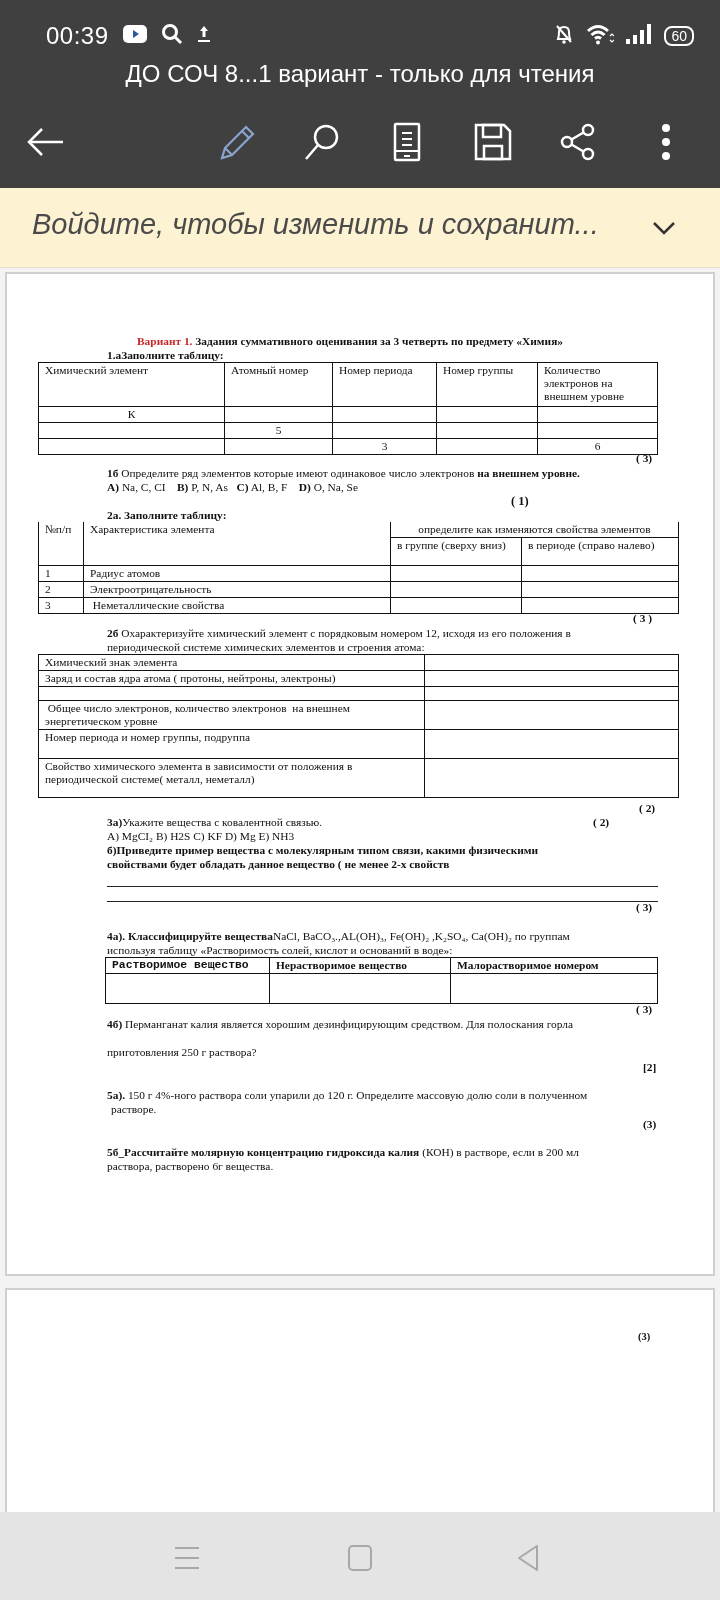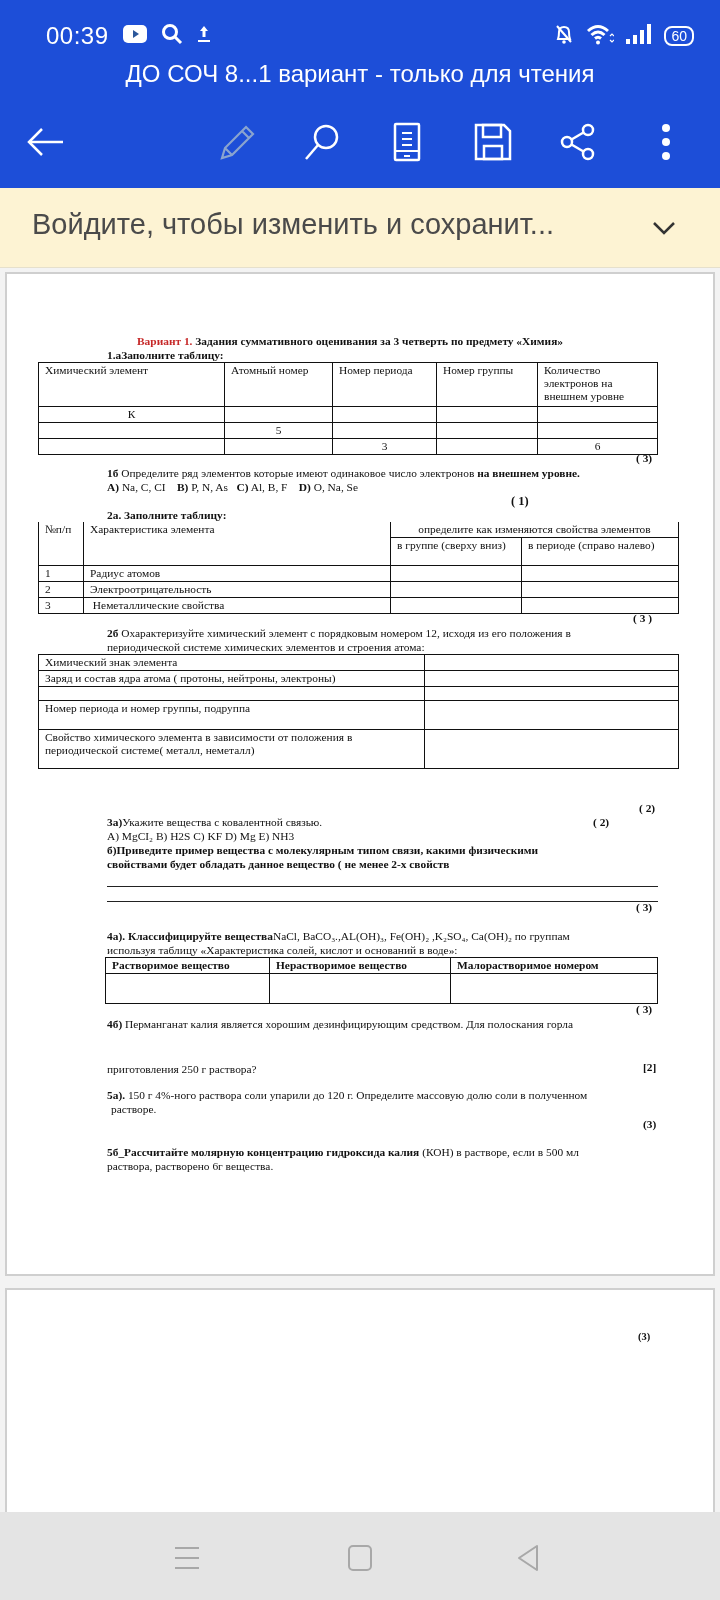--- a/index.html
+++ b/index.html
@@ -1,31 +1,31 @@
 <!DOCTYPE html>
 <html><head>
 <meta charset="utf-8">
 <style>
   * { box-sizing: border-box; margin: 0; padding: 0; }
   html, body { width: 720px; height: 1600px; overflow: hidden; background: #f3f3f3; }
   body { position: relative; font-family: "Liberation Sans", sans-serif; }
 
   
-  .appbar { position: absolute; left: 0; top: 0; width: 720px; height: 188px; background: #1d4ed8; color: #fff; }
+  .appbar { position: absolute; left: 0; top: 0; width: 720px; height: 188px; background: #404040; color: #fff; }
   .status { position: absolute; top: 20px; left: 46px; right: 26px; height: 32px; display: flex; align-items: center; }
   .status .time { font-size: 24px; letter-spacing: 0.5px; }
   .status .left-icons { display: flex; align-items: center; gap: 14px; margin-left: 14px; }
   .status .right-icons { margin-left: auto; display: flex; align-items: center; gap: 12px; }
   .battery { border: 2px solid #fff; border-radius: 8px; padding: 0 5px; font-size: 14px; height: 20px; line-height: 16px; }
   .title { position: absolute; top: 60px; left: 0; width: 720px; text-align: center; font-size: 24px; }
   .toolbar { position: absolute; top: 112px; left: 0; width: 720px; height: 60px; }
   .tb-btn { position: absolute; top: 0; width: 60px; height: 60px; display: flex; align-items: center; justify-content: center; }
 
   
-  .banner { position: absolute; left: 0; top: 188px; width: 720px; height: 80px; background: #fdf3d3; border-bottom: 1px solid #e6e0cc; }
+  .banner { position: absolute; left: 0; top: 188px; width: 720px; height: 80px; background: #fdf3d3; border-bottom: 1px solid #e6e0cc; font-style: italic; }
   .banner-text { position: absolute; left: 32px; top: 20px; font-size: 29px; color: #4a4a4a; }
   .banner-chevron { position: absolute; right: 40px; top: 24px; width: 32px; height: 32px; }
 
   
   .page { position: absolute; left: 5px; width: 710px; background: #fff; border: 2px solid #cfcfcf; }
   .page1 { top: 272px; height: 1004px; }
   .page2 { top: 1288px; height: 320px; }
 
   .doc { font-family: "Liberation Serif", serif; color: #111; font-size: 11.4px; line-height: 14px; }
   .abs { position: absolute; white-space: nowrap; }
@@ -260,20 +260,24 @@
     </tr>
     <tr style="height:15px;">
       <td>Заряд и состав ядра атома ( протоны, нейтроны, электроны)</td>
       <td></td>
     </tr>
     <tr style="height:14px;">
       <td></td>
       <td></td>
     </tr>
     <tr style="height:29px;">
+      <td style="white-space:pre-wrap;"> Общее число электронов, количество электронов  на внешнем энергетическом уровне</td>
+      <td></td>
+    </tr>
+    <tr style="height:29px;">
       <td>Номер периода и  номер группы, подруппа</td>
       <td></td>
     </tr>
     <tr style="height:39px;">
       <td>Свойство химического элемента в зависимости от положения в периодической системе( металл, неметалл)</td>
       <td></td>
     </tr>
   </tbody>
     </table>
   <div class="abs b" style="left:632px; top:527px;">( 2)</div>
@@ -285,51 +289,51 @@
   <div class="abs" style="left:100px; top:555px;">А) MgCI₂  В) H2S  С) KF   D) Mg    E) NH3</div>
   <div class="abs b" style="left:100px; top:569px;">б)Приведите пример вещества с молекулярным типом связи, какими физическими</div>
   <div class="abs b" style="left:100px; top:583px;">свойствами будет обладать  данное вещество ( не менее 2-х свойств</div>
   <div class="hr-line" style="left:100px; top:612px; width:551px;"></div>
   <div class="hr-line" style="left:100px; top:627px; width:551px;"></div>
   <div class="abs b" style="left:629px; top:626px;">( 3)</div>
 
   <div class="abs" style="left:100px; top:655px;">
     <span class="b">4а)</span><span class="b">. Классифицируйте вещества</span><span>NaCl, BaCO₃.,AL(OH)₃, Fe(OH)₂ ,K₂SO₄, Ca(OH)₂  по группам</span>
   </div>
-  <div class="abs" style="left:100px; top:669px;">используя таблицу «Характеристика солей, кислот и оснований в воде»:</div>
+  <div class="abs" style="left:100px; top:669px;">используя таблицу «Растворимость солей, кислот и оснований в воде»:</div>
   <table class="t b" style="left:98px; top:683px; width:553px;">
     <tbody>
         <tr style="height:14px;">
-      <td style="width:164px;">Растворимое вещество</td>
+      <td style="width:164px;font-family:Liberation Mono, monospace;">Растворимое вещество</td>
       <td style="width:181px;">Нерастворимое вещество</td>
       <td>Малорастворимое номером</td>
     </tr>
     <tr style="height:30px;">
       <td></td>
       <td></td>
       <td></td>
     </tr>
   </tbody>
     </table>
   <div class="abs b" style="left:629px; top:728px;">( 3)</div>
 
   <div class="abs" style="left:100px; top:743px;">
     <span class="b">4б)</span><span> Перманганат калия является хорошим дезинфицирующим средством. Для полоскания горла</span>
   </div>
-  <div class="abs" style="left:100px; top:771px;margin-top:17px;">приготовления 250 г раствора?</div>
+  <div class="abs" style="left:100px; top:771px;">приготовления 250 г раствора?</div>
   <div class="abs b" style="left:636px; top:786px;">[2]</div>
 
   <div class="abs" style="left:100px; top:814px;">
     <span class="b">5а).</span><span> 150 г 4%-ного раствора соли упарили до 120 г. Определите массовую долю соли в полученном</span>
   </div>
   <div class="abs" style="left:104px; top:828px;">растворе.</div>
   <div class="abs b" style="left:636px; top:843px;">(3)</div>
 
   <div class="abs" style="left:100px; top:871px;">
-    <span class="b">5б_Рассчитайте молярную концентрацию гидроксида калия</span><span> (КОН) в растворе, если в 500 мл</span>
+    <span class="b">5б_Рассчитайте молярную концентрацию гидроксида калия</span><span> (КОН) в растворе, если в 200 мл</span>
   </div>
   <div class="abs" style="left:100px; top:885px;">раствора, растворено 6г вещества.</div>
 </div>
 
 <div class="page page2 doc">
   <div class="abs b" style="left:631px; top:40px; font-size:10.5px;">(3)</div>
 </div>
 
 <div class="navbar">
   <div class="nav-btn" style="left:165px;">

